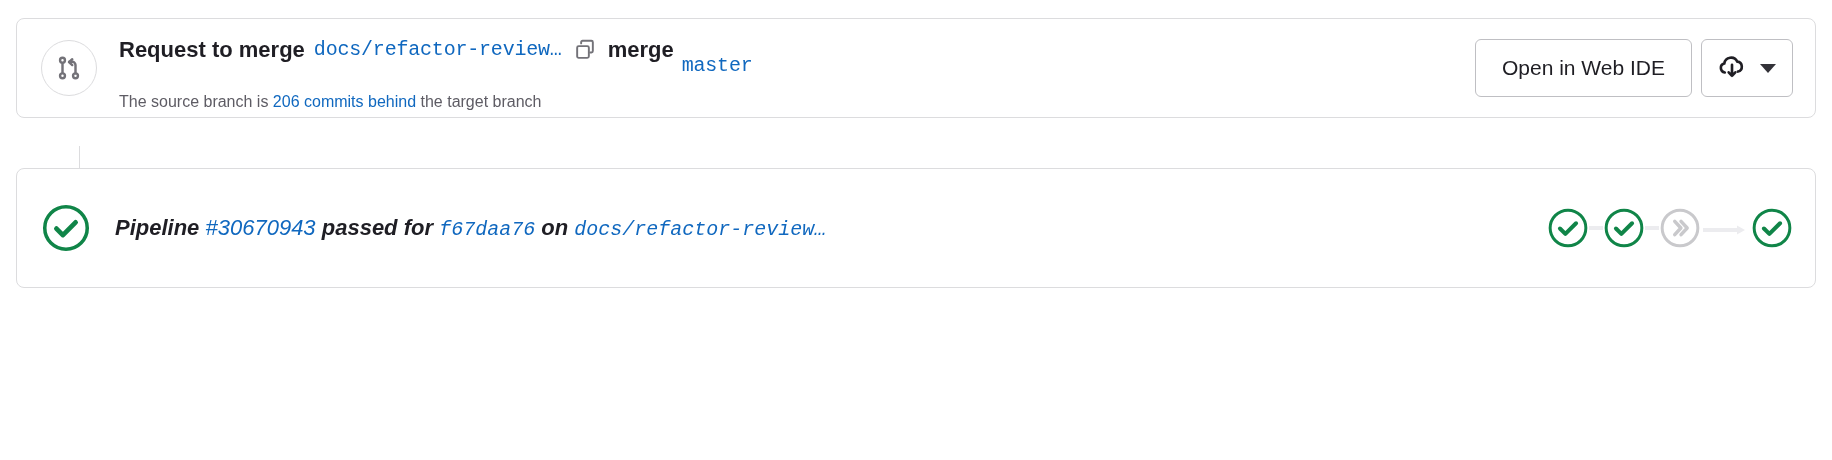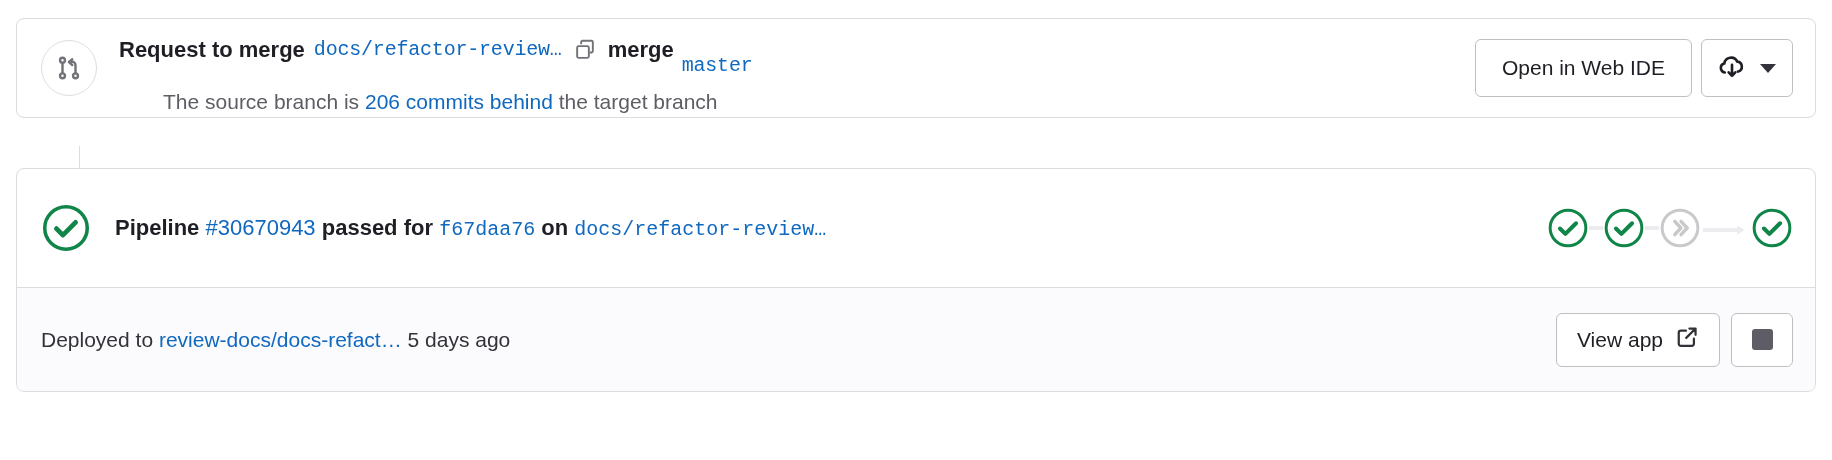--- a/index.html
+++ b/index.html
@@ -75,26 +75,25 @@
   .copy-btn {
     display: inline-flex;
     align-items: center;
     justify-content: center;
     width: 26px;
     height: 26px;
     margin-left: 10px;
     cursor: pointer;
   }
   .mr-sub {
-    font-size: 21px;
+    font-size: 16px;
     line-height: 30px;
     color: #5e5c64;
     margin-top: 6px;
     white-space: nowrap;
-    margin-left: 44px;
   }
   .mr-sub .link { color: #1068bf; cursor: pointer; }
 
   
   .mr-actions {
     flex: 0 0 auto;
     display: flex;
     align-items: center;
     gap: 9px;
   }
@@ -152,20 +151,21 @@
     width: 50px;
     height: 50px;
     margin-right: 24px;
   }
   .pipeline-text {
     flex: 1 1 auto;
     font-size: 22px;
     color: #333238;
     white-space: nowrap;
     min-width: 0;
+    font-style: italic;
   }
   .pipeline-text .strong { font-weight: 700; color: #1f1e24; }
   .pipeline-text .link { color: #1068bf; cursor: pointer; }
   .pipeline-text .mono {
     font-family: "Liberation Mono", monospace;
     font-size: 20px;
     color: #1068bf;
     cursor: pointer;
   }
   .stages {
@@ -344,35 +344,14 @@
         </span>
         <span class="stage">
           <svg width="42" height="42" viewBox="0 0 24 24" fill="none">
             <circle cx="12" cy="12" r="10.2" stroke="#108548" stroke-width="1.7"></circle>
             <path d="M7.4 12.3l3.1 3.1 6.1-6.1" stroke="#108548" stroke-width="2.3" stroke-linecap="round" stroke-linejoin="round"></path>
           </svg>
         </span>
       </div>
     </div>
 
-    <div class="deploy-row">
-      <div class="deploy-text">
-        <span>Deployed to</span>
-        <span class="link">review-docs/docs-refact…</span>
-        <span>5 days ago</span>
-      </div>
-      <div class="deploy-actions">
-        <div class="btn-sm">
-          <span>View app</span>
-          <span>
-            <svg width="24" height="24" viewBox="0 0 16 16" fill="none" stroke="#333238" stroke-width="1.5">
-              <path d="M12.6 9.1v3.4a1.4 1.4 0 0 1-1.4 1.4H3.9a1.4 1.4 0 0 1-1.4-1.4V5.2a1.4 1.4 0 0 1 1.4-1.4h3.4" stroke-linecap="round"></path>
-              <path d="M9.6 2.4h4.1v4.1M13.4 2.7 7.5 8.6" stroke-linecap="round" stroke-linejoin="round"></path>
-            </svg>
-          </span>
-        </div>
-        <div class="btn-sm btn-stop">
-          <span class="stop-square"></span>
-        </div>
-      </div>
-    </div>
   </div>
 </div>
 
 </body></html>

